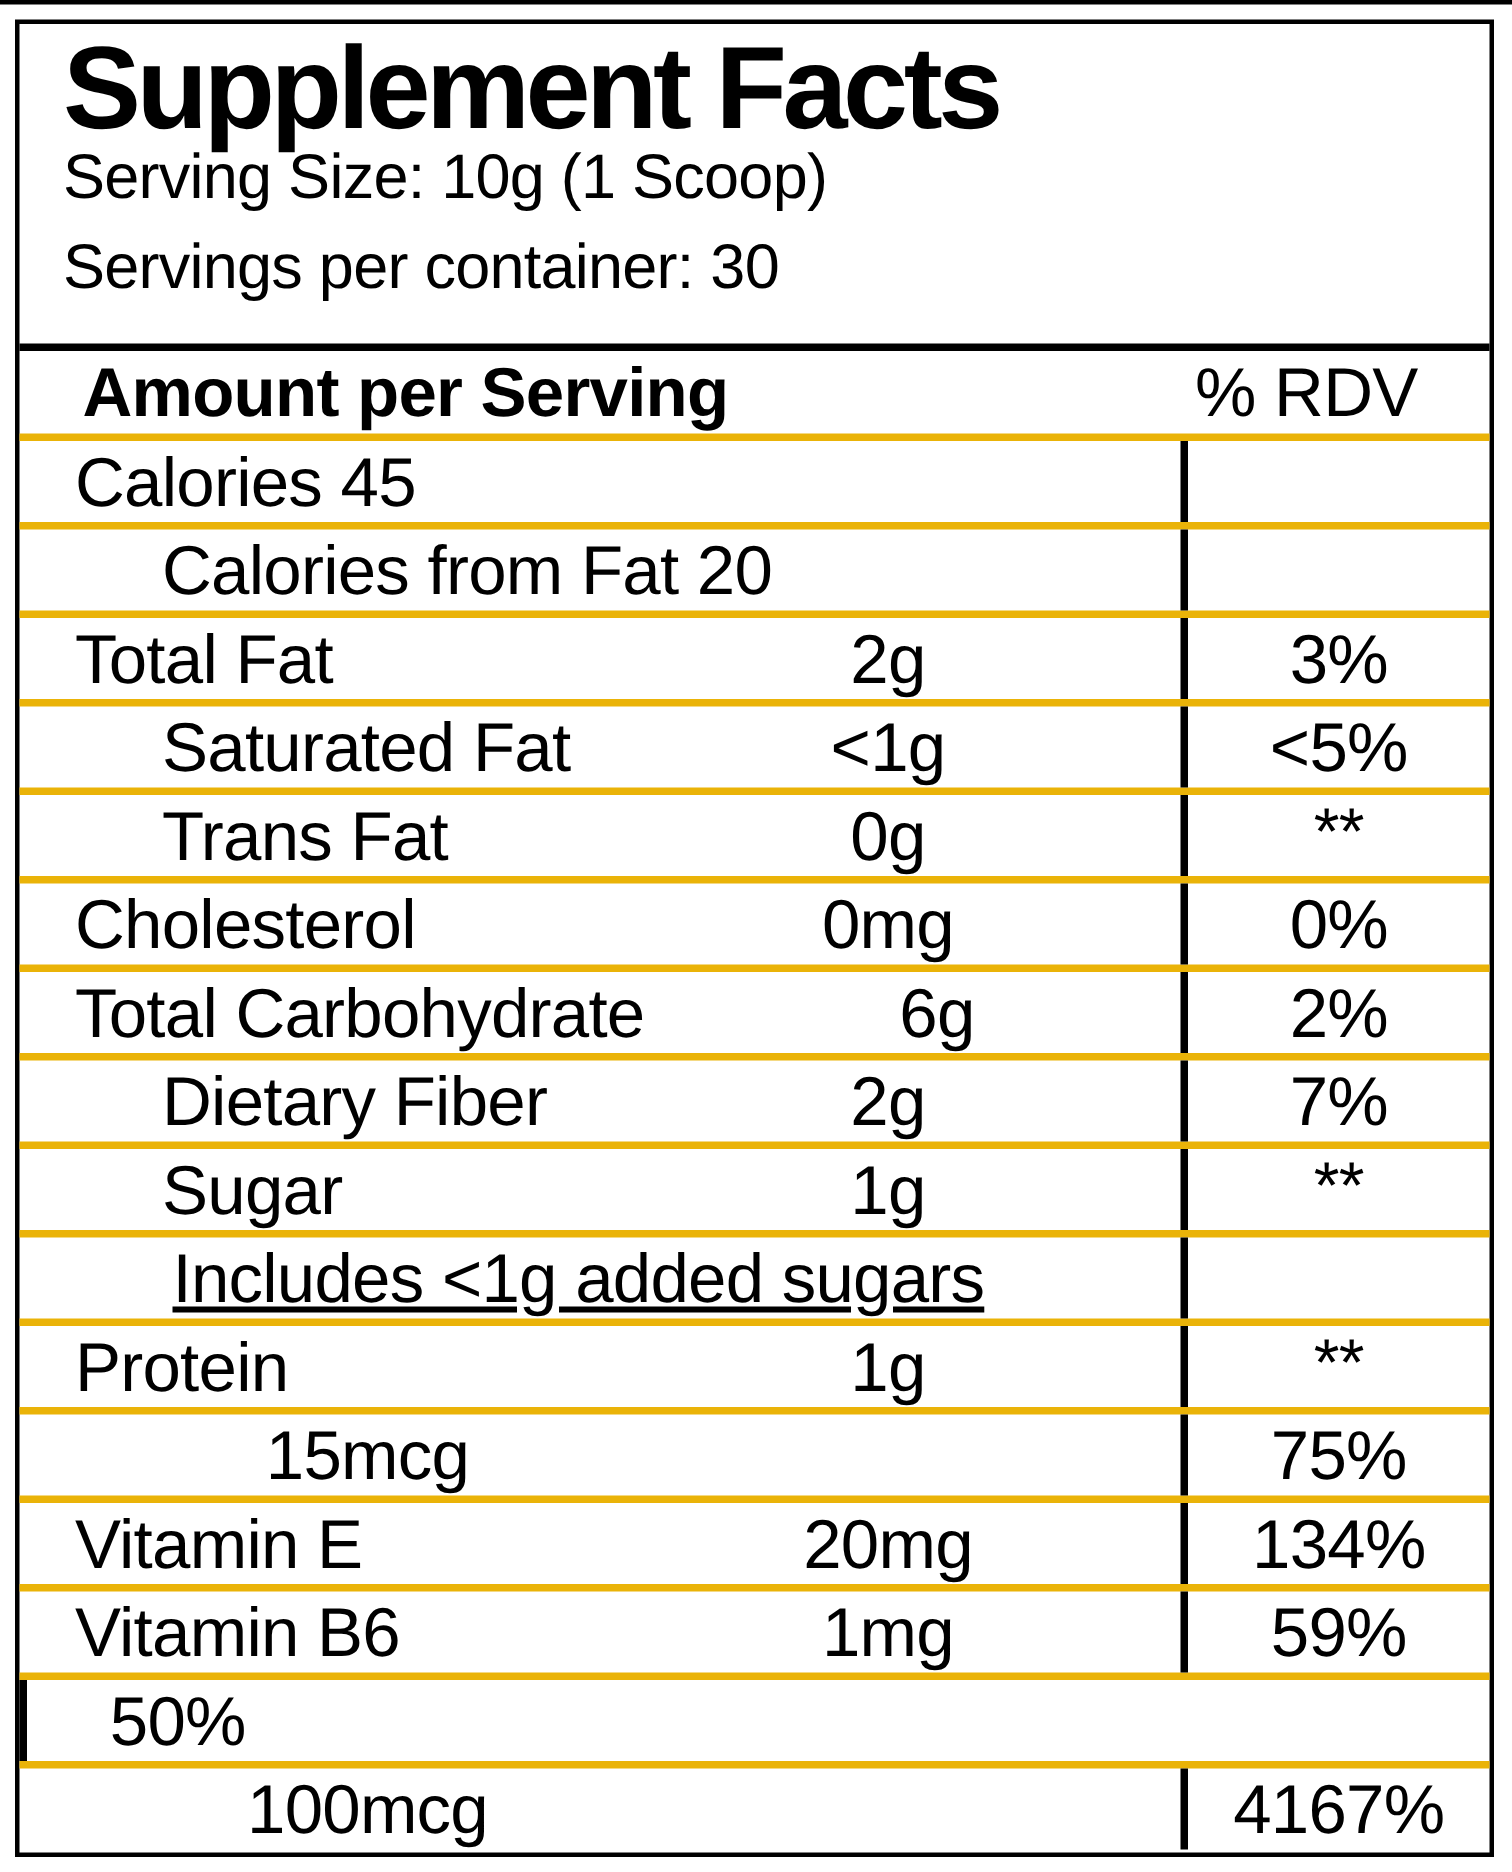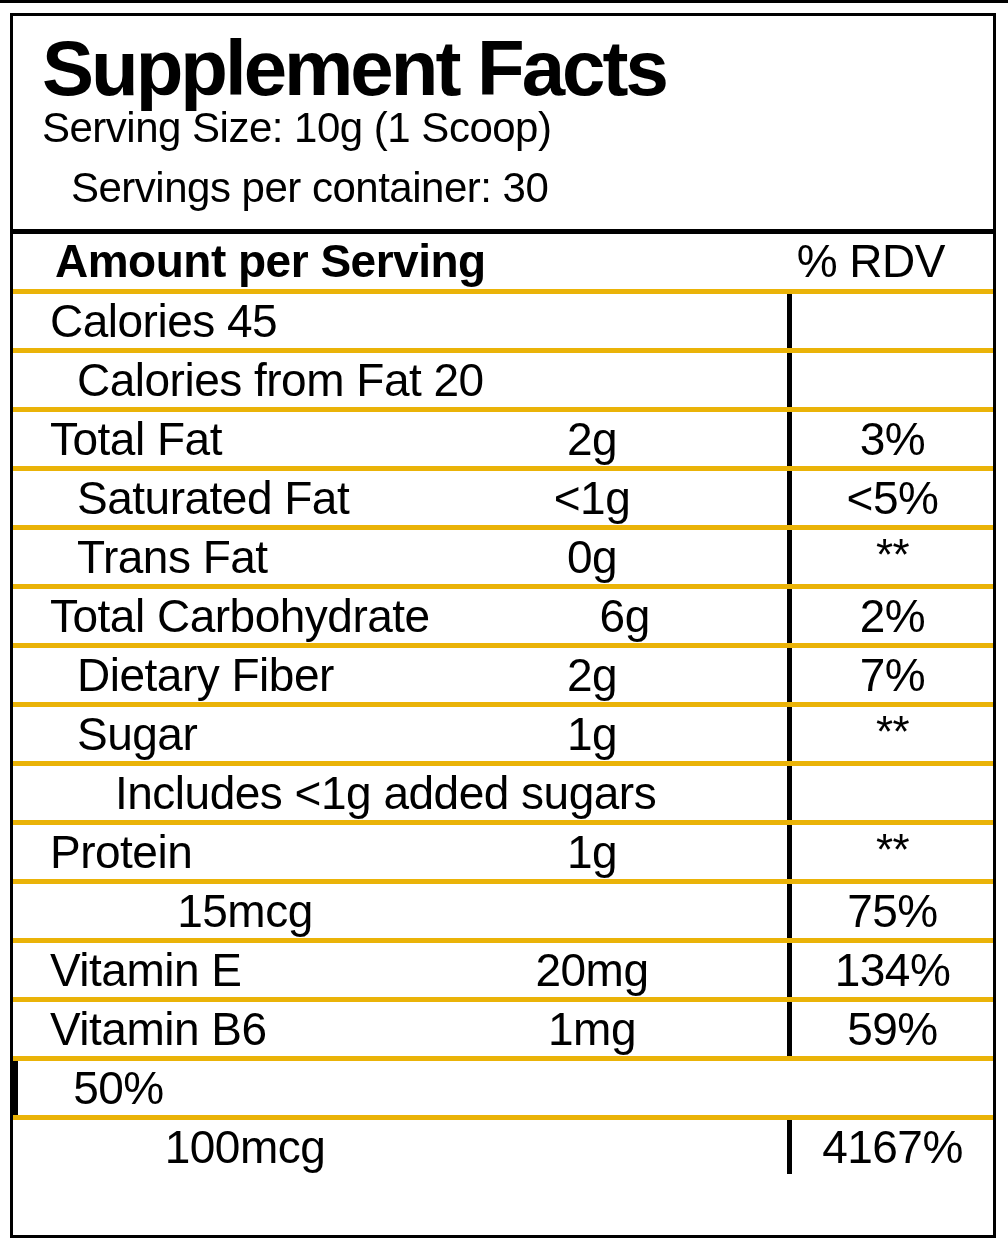--- a/index.html
+++ b/index.html
@@ -30,31 +30,31 @@
     height: 213px;
     padding-left: 29px;
     box-sizing: border-box;
     overflow: hidden;
   }
   .title {
     font-size: 78px;
     font-weight: bold;
     letter-spacing: -3px;
     line-height: 1;
-    padding-top: 13px;
+    padding-top: 3px;
     white-space: nowrap;
   }
   .serving-line {
     font-size: 42px;
     line-height: 1;
     letter-spacing: -0.5px;
     white-space: nowrap;
   }
   .serving-line.first { margin-top: 0; }
-  .serving-line.second { margin-top: 18px; margin-left: 29px; }
+  .serving-line.second { margin-top: 18px; }
 
   .facts-table {
     border-top: 5px solid #000;
   }
   .thead-row {
     height: 55px;
     display: flex;
     box-sizing: border-box;
     font-size: 46px;
     letter-spacing: -0.5px;
@@ -78,22 +78,22 @@
     font-size: 46px;
     letter-spacing: -0.5px;
   }
   .cell-left {
     flex: 1;
     display: flex;
     align-items: center;
     min-width: 0;
   }
   .indent-0 .cell-left { padding-left: 37px; }
-  .indent-1 .cell-left { padding-left: 64px; border-radius: 23px; }
-  .indent-2 .cell-left { padding-left: 102px; }
+  .indent-1 .cell-left { padding-left: 95px; border-radius: 23px; }
+  .indent-2 .cell-left { padding-left: 102px; text-decoration: underline; }
   .row-label {
     flex: 1;
     white-space: nowrap;
   }
   .row-amount {
     width: 390px;
     flex: none;
     text-align: center;
     white-space: nowrap;
   }
@@ -175,20 +175,29 @@
           <div class="cell-left">
             <span class="row-label">Trans Fat</span>
             <span class="row-amount">0g</span>
           </div>
           <div class="cell-rdv ast">
             <span class="rdv-value">**</span>
           </div>
         </div>
         <div class="row indent-0">
           <div class="cell-left">
+            <span class="row-label">Cholesterol</span>
+            <span class="row-amount">0mg</span>
+          </div>
+          <div class="cell-rdv">
+            <span class="rdv-value">0%</span>
+          </div>
+        </div>
+        <div class="row indent-0">
+          <div class="cell-left">
             <span class="row-label">Total Carbohydrate</span>
             <span class="row-amount">6g</span>
           </div>
           <div class="cell-rdv">
             <span class="rdv-value">2%</span>
           </div>
         </div>
         <div class="row indent-1">
           <div class="cell-left">
             <span class="row-label">Dietary Fiber</span>

